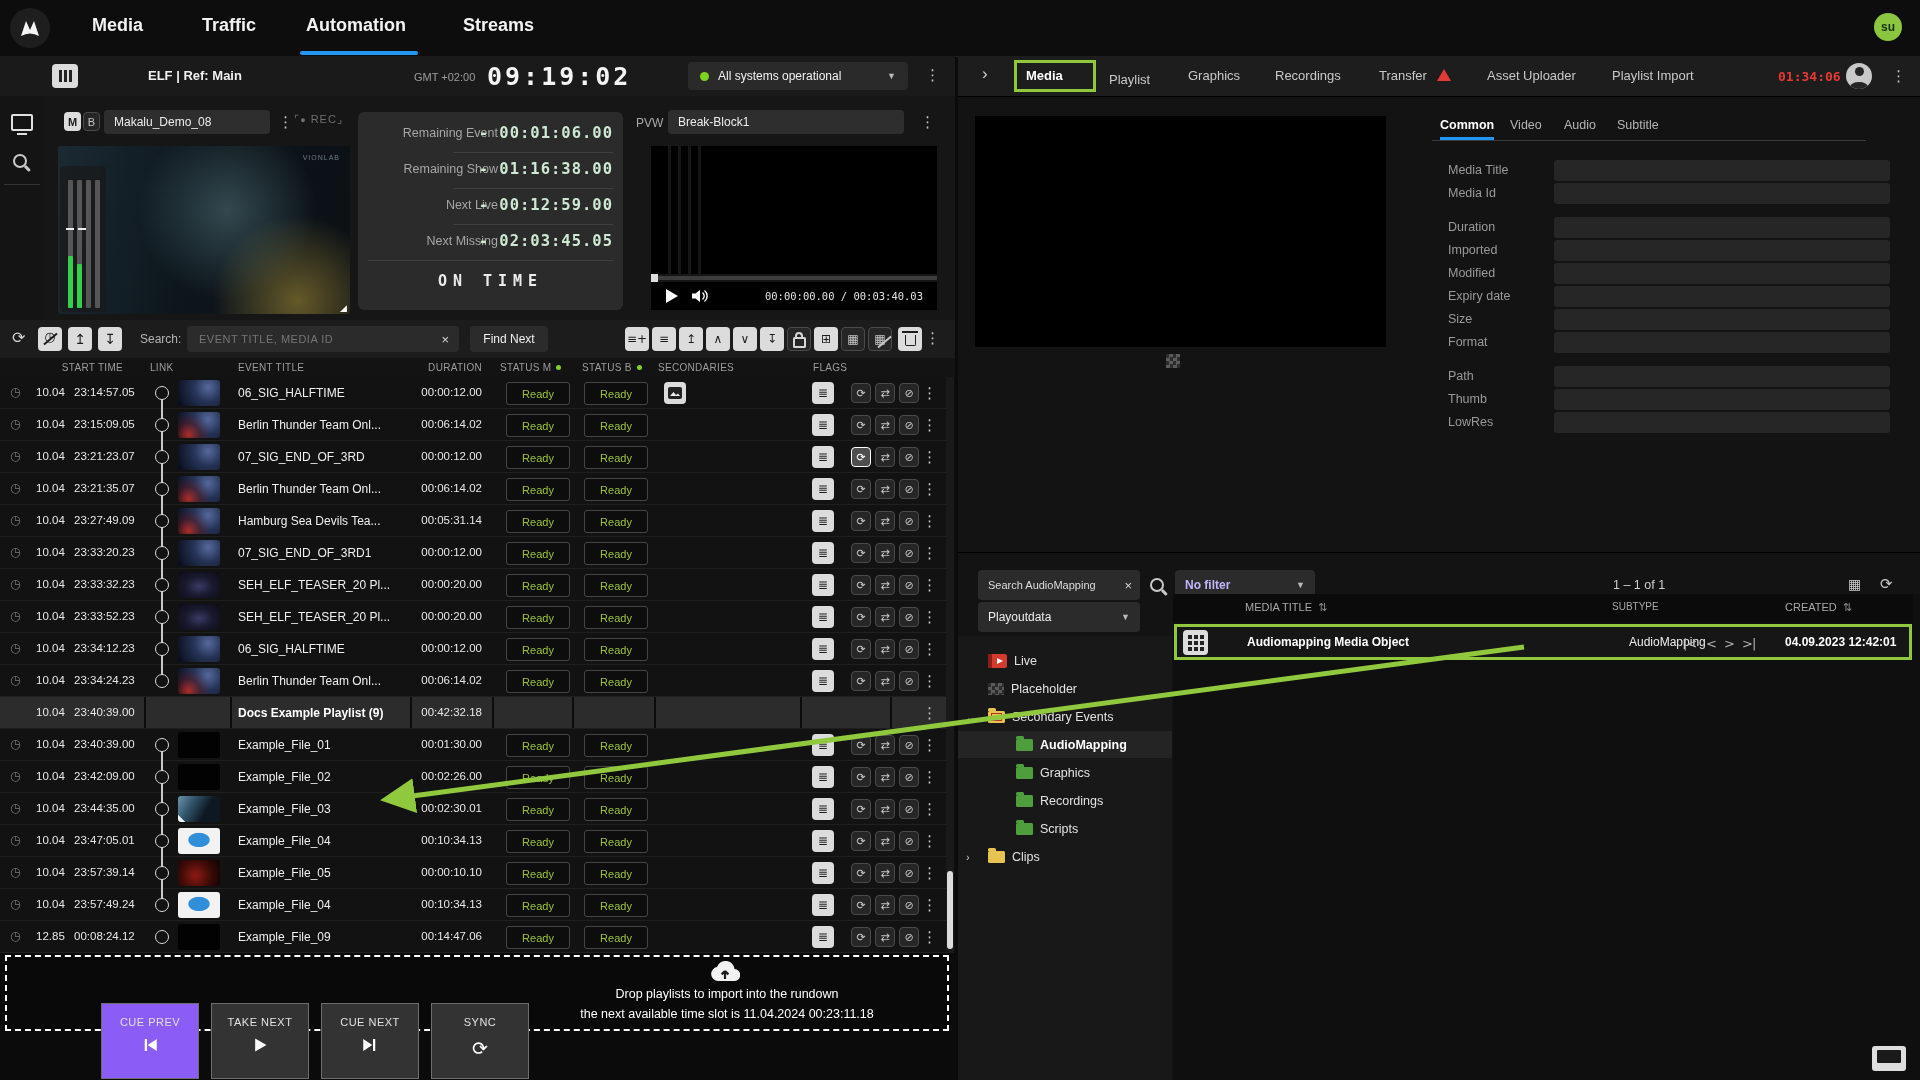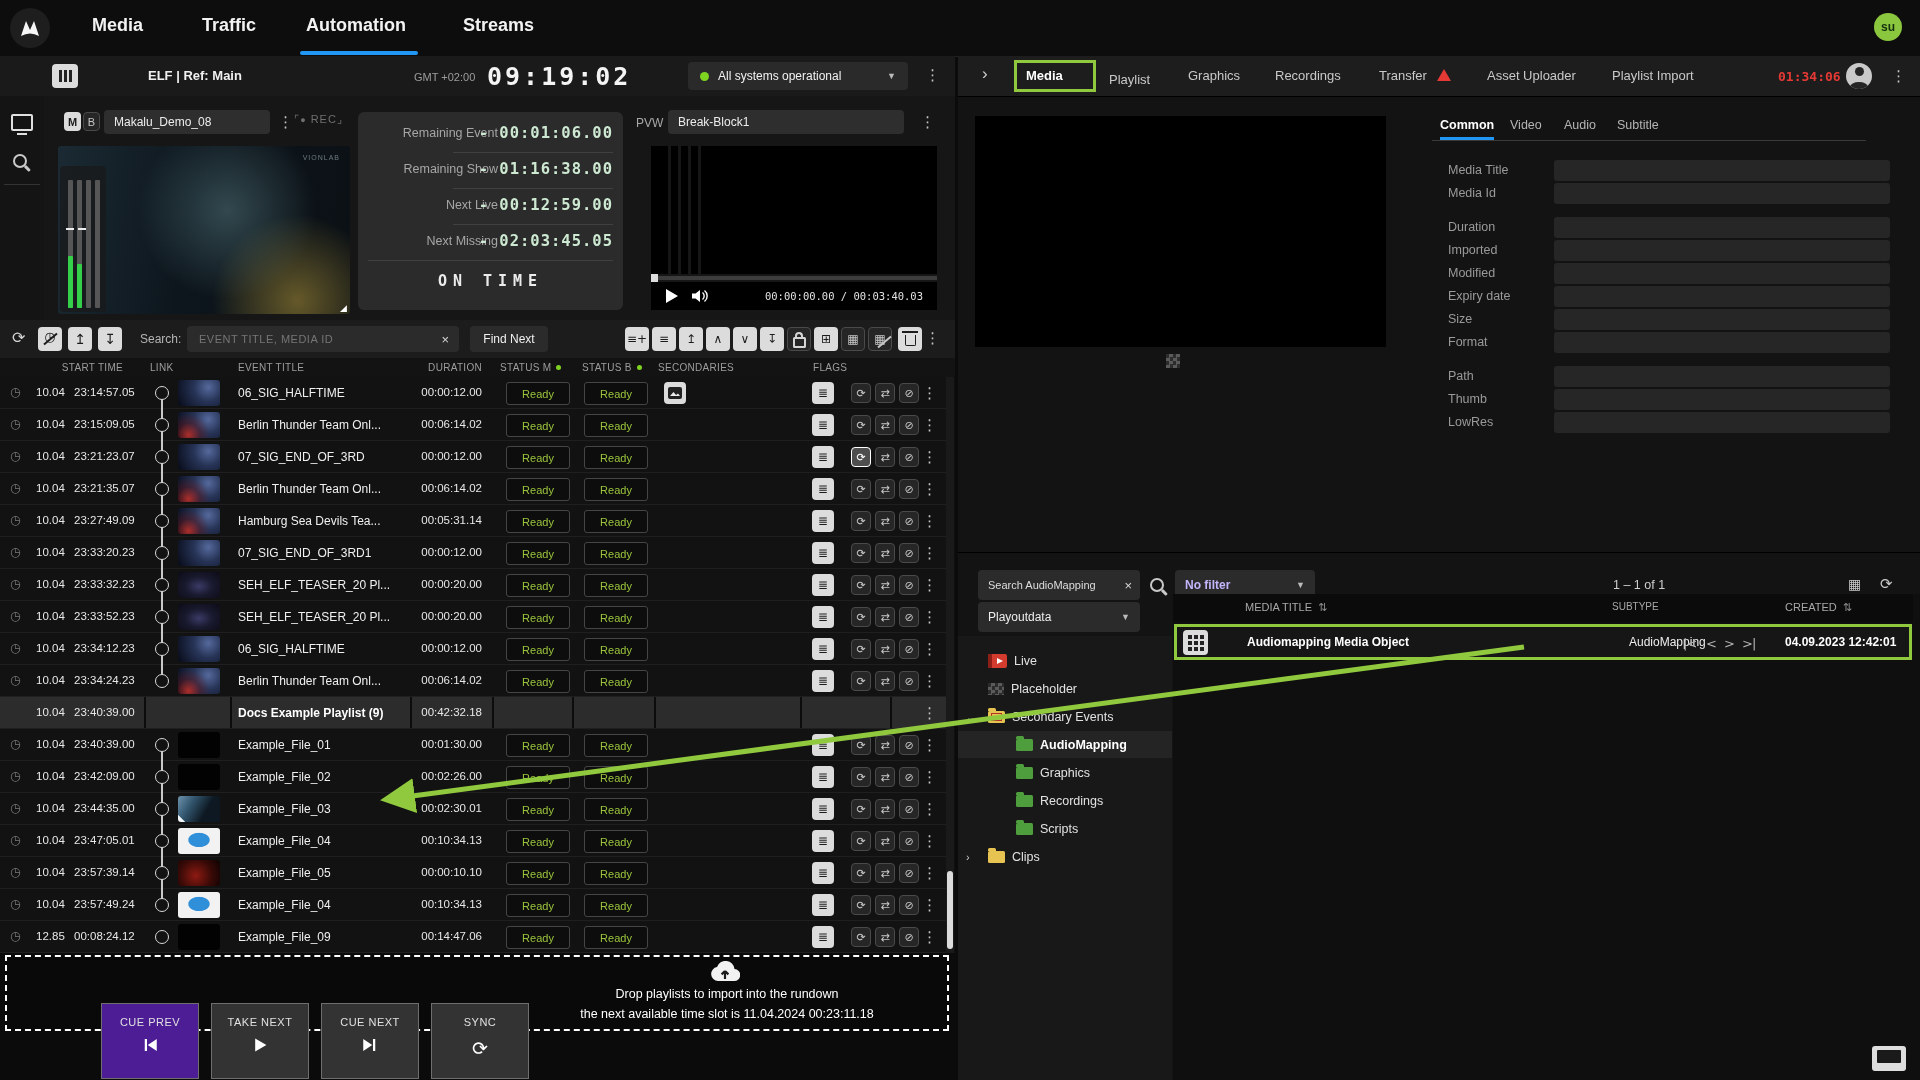--- a/index.html
+++ b/index.html
@@ -731,21 +731,21 @@
   </div>
 
   <svg class="abs" style="left:0;top:0;width:1920px;height:1080px;pointer-events:none;z-index:60;">
     <defs>
       <marker id="ah" markerWidth="7" markerHeight="7" refX="5" refY="3.5" orient="auto">
         <path d="M0 0 L7 3.5 L0 7 Z" fill="#90c93e"></path>
       </marker>
     </defs>
     <line x1="1524" y1="647" x2="390" y2="799" stroke="#90c93e" stroke-width="5" marker-end="url(#ah)"></line>
   </svg>
-<div class="abs" style="left: 101px; top: 1003px; width: 98px; height: 76px; background: #4c1d95; border: 1px solid rgb(110, 110, 110); box-sizing: border-box; text-align: center; cursor: pointer; z-index: 70;">
+<div class="abs" style="left: 101px; top: 1003px; width: 98px; height: 76px; background: #8b5cf6; border: 1px solid rgb(110, 110, 110); box-sizing: border-box; text-align: center; cursor: pointer; z-index: 70;">
       <div style="margin-top: 12px; font-size: 11px; color: rgb(224, 224, 224); letter-spacing: 0.5px;">CUE PREV</div>
       <div style="margin-top: 9px;"><svg width="18" height="16" viewBox="0 0 24 20">
           <path d="M5 2h3v16H5z M21 2L9 10l12 8z" fill="#fff"></path>
         </svg></div>
     </div>
     <div class="abs" style="left: 211px; top: 1003px; width: 98px; height: 76px; background: rgb(51, 51, 51); border: 1px solid rgb(110, 110, 110); box-sizing: border-box; text-align: center; cursor: pointer; z-index: 70;">
       <div style="margin-top: 12px; font-size: 11px; color: rgb(224, 224, 224); letter-spacing: 0.5px;">TAKE NEXT</div>
       <div style="margin-top: 9px;"><svg width="16" height="16" viewBox="0 0 20 20">
           <path d="M4 2l14 8-14 8z" fill="#fff"></path>
         </svg></div>

